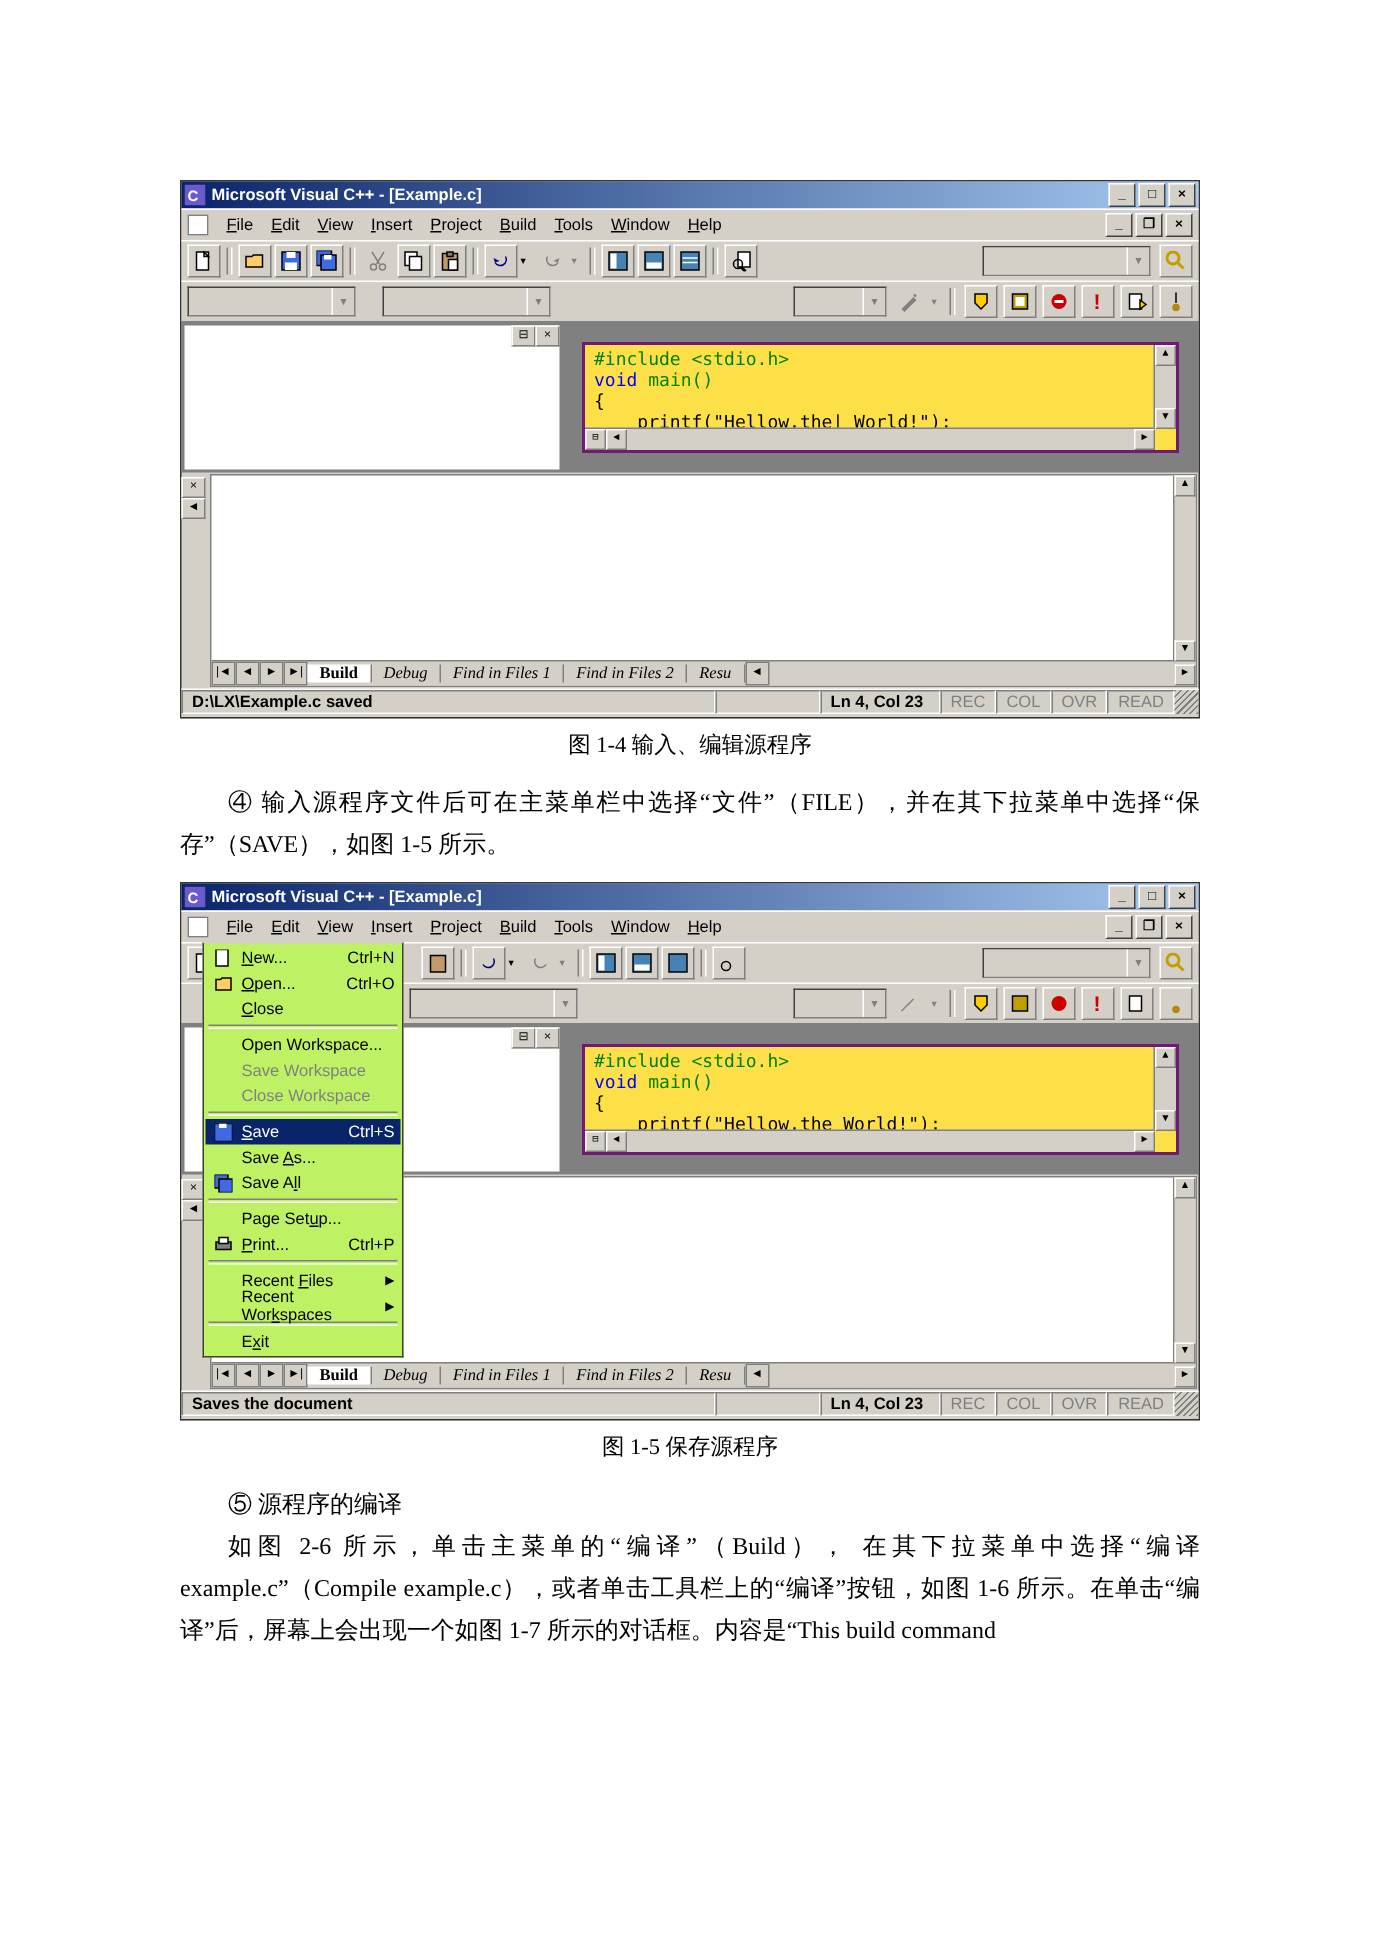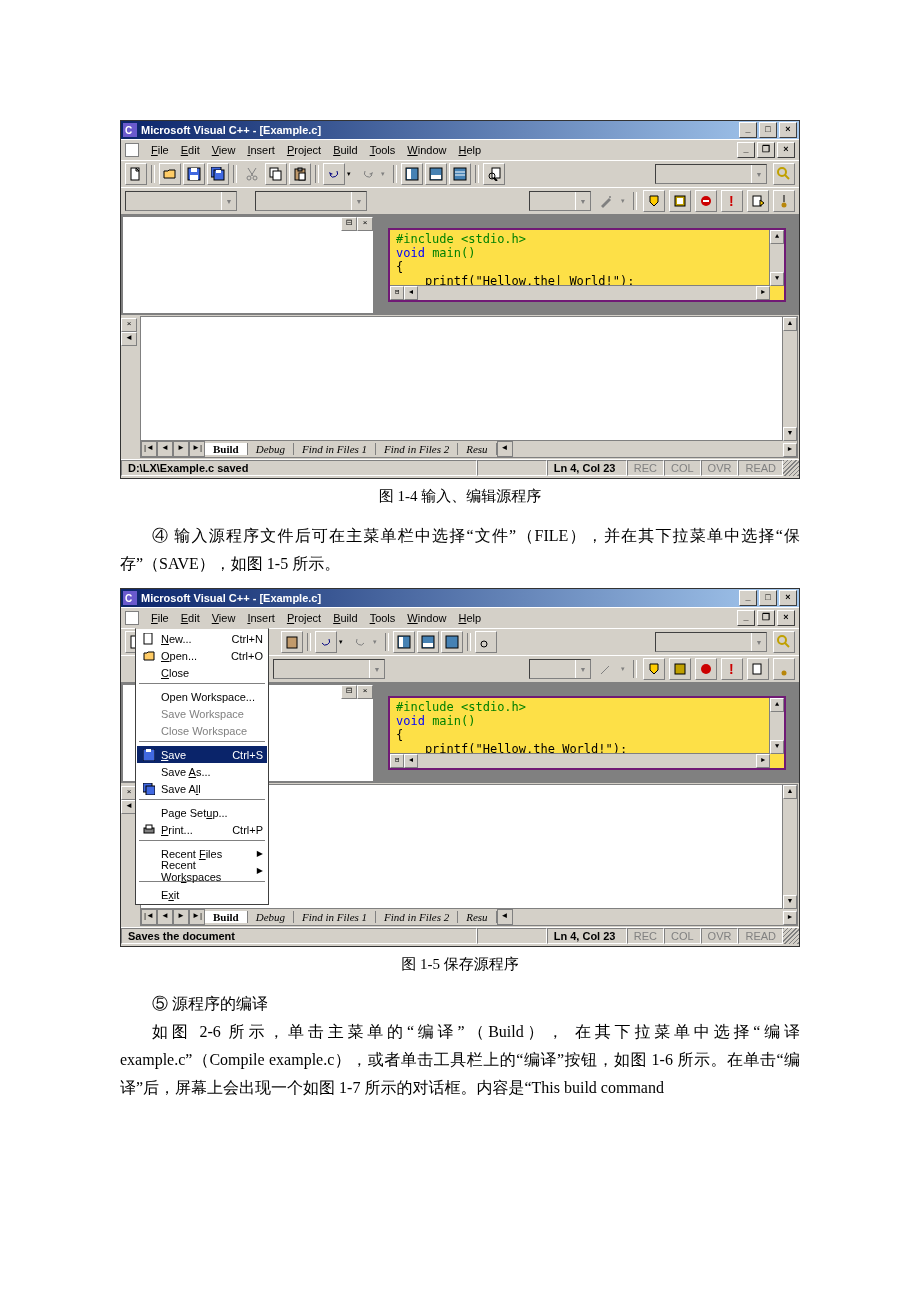--- a/index.html
+++ b/index.html
@@ -45,21 +45,21 @@
   .out-scroll .sbtn{width:100%;height:14px;background:#d4d0c8;border:1px solid #fff;border-right-color:#808080;border-bottom-color:#808080;box-sizing:border-box;font-size:7px;text-align:center;line-height:10px}
   .statusbar{display:flex;align-items:flex-start;background:#d4d0c8;height:18px;border-top:1px solid #fff;font-size:11px}
   .statusbar .sfield{padding:0 6px;border:1px solid #808080;border-top-color:#808080;border-left-color:#808080;border-right-color:#fff;border-bottom-color:#fff;height:16px;line-height:15px;box-sizing:border-box}
   .statusbar .main{flex:1;font-weight:bold}
   .statusbar .grey{color:#808080}
   .statusbar .grip{width:16px;height:16px;background:repeating-linear-gradient(135deg,#808080 0 1px,transparent 1px 3px)}
   .caption{text-align:center;font-size:15px;margin:6px 0 16px}
   .bodytext{font-size:16px;line-height:28px;text-align:justify}
   .bodytext .indent{text-indent:2em;display:block}
   
-  .filemenu{position:absolute;top:0;left:14px;width:130px;background:#ffffff;border:1px solid #404040;border-top-color:#d4d0c8;z-index:10;font-size:11px;padding:1px}
+  .filemenu{position:absolute;top:0;left:14px;width:130px;background:#bef264;border:1px solid #404040;border-top-color:#d4d0c8;z-index:10;font-size:11px;padding:1px}
   .fmrow{display:flex;align-items:center;height:17px;padding:0 4px}
   .fmrow.hl{background:#0a246a;color:#fff}
   .fmrow.dis{color:#808080}
   .fmrow .fico{width:16px;margin-right:4px;display:flex;align-items:center;justify-content:center}
   .fmrow .flbl{flex:1}
   .fmrow .fsc{font-size:11px}
   .fmrow .farr{font-size:8px}
   .fmsep{height:1px;border-top:1px solid #808080;border-bottom:1px solid #fff;margin:2px 2px}
   .relwrap{position:relative}
 </style>

